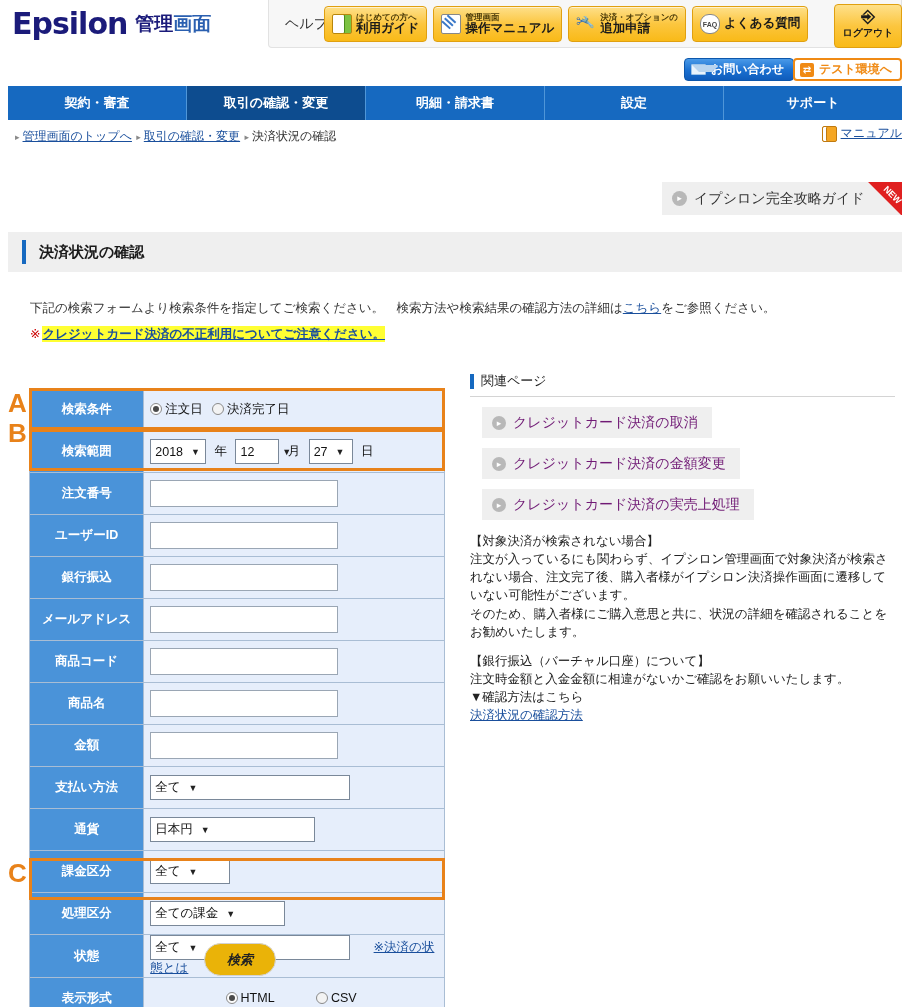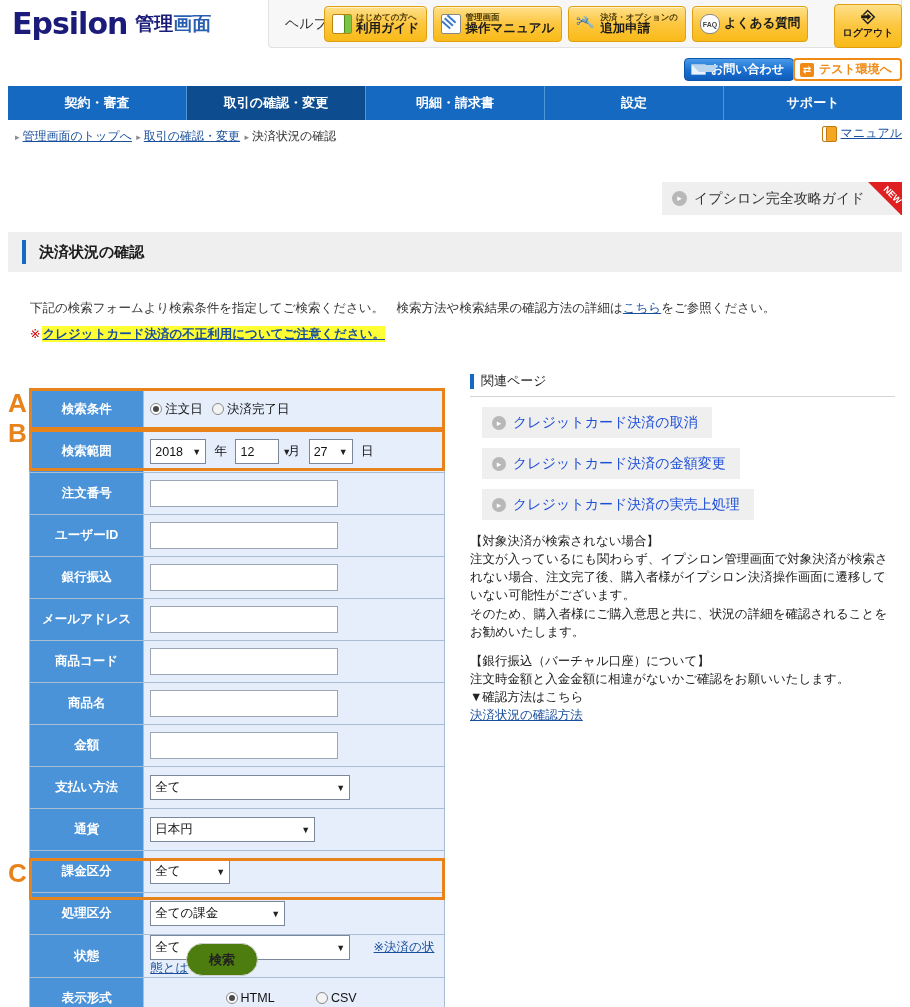--- a/index.html
+++ b/index.html
@@ -177,21 +177,21 @@
     text-align: center; height: 41px; white-space: nowrap;
   }
   .form-table td.val { background: #e6eefb; padding: 0 0 0 6px; height: 41px; vertical-align: middle; }
   .txtin {
     width: 188px; height: 27px; border: 1px solid #9aa6b4; background:#fff;
     font-size: 12px; padding: 0 4px; font-family:"Liberation Sans", sans-serif;
   }
   .sel {
     height: 25px; border: 1px solid #7a8899; background:#fff; font-size: 12.5px;
     padding: 0 4px; font-family:"Liberation Sans", sans-serif; color:#111;
-    display:inline-flex; align-items:center; justify-content:space-between; cursor:pointer;
+    display:inline-flex; align-items:center; justify-content:flex-start; cursor:pointer;
     vertical-align: middle;
   }
   .sel .cv { font-size: 9px; color:#222; margin-left: 8px; }
   .radio-lbl { font-size: 12.5px; color:#111; margin-right: 6px; display:inline-flex; align-items:center; cursor:pointer; }
   .rd {
     width: 12px; height: 12px; border-radius: 50%; border: 1px solid #8a8a8a;
     background: #f3f3f3; display:inline-block; margin-right: 3px; position: relative;
     vertical-align: -2px;
   }
   .rd.on { background:#fdfdfd; }
@@ -206,43 +206,44 @@
   .marker {
     position: absolute; font-size: 26px; font-weight: bold; color:#e8821a;
     font-family:"Liberation Sans", sans-serif; line-height: 1;
   }
   .hl-box {
     position: absolute; border: 3px solid #e8821a; pointer-events: none;
   }
 
   
   .search-btn {
-    position: absolute; left: 186px; top: 943px; width: 72px; height: 33px;
-    background: #4d7c0f; border: 1px solid #d2d2d2; border-radius: 17px;
+    position: absolute; left: 204px; top: 943px; width: 72px; height: 33px;
+    background: #eab308; border: 1px solid #d2d2d2; border-radius: 17px;
     font-size: 13px; font-weight: bold; color:#222; cursor: pointer;
     font-family:"Liberation Sans", sans-serif;
+    font-style:italic;
   }
 
   
   .rpanel { position: absolute; left: 470px; top: 372px; width: 425px; }
   .rp-head {
     display:flex; align-items:center; border-bottom: 1px solid #d4d4d4; padding-bottom: 6px;
   }
   .rp-head .bar { width: 4px; height: 15px; background:#1669c0; margin-right: 7px; }
   .rp-head span { font-size: 13px; color:#1a1a1a; }
   .rp-links { margin-top: 10px; padding-left: 12px; }
   .rp-link {
     display:flex; align-items:center; background:#efefef; height: 31px;
     margin-bottom: 10px; width: fit-content; padding-right: 14px; cursor:pointer;
   }
   .rp-link .ar {
     width: 14px; height: 14px; border-radius:50%; background:#b8b8b8; color:#fff;
     font-size: 9px; line-height: 14px; text-align:center; margin: 0 7px 0 10px; flex:0 0 14px;
   }
-  .rp-link span.t { font-size: 14px; color:#1d4ed8; }
+  .rp-link span.t { font-size: 14px; color:#701a75; }
   .rp-body { margin-top: 12px; font-size: 12.5px; line-height: 1.45; color:#222; }
   .rp-body p { margin: 0 0 11px 0; }
   .rp-body a { color:#1a4f9c; text-decoration: underline; }
 </style>
 </head>
 <body>
 
 <div class="page">
 
   <div class="header">

